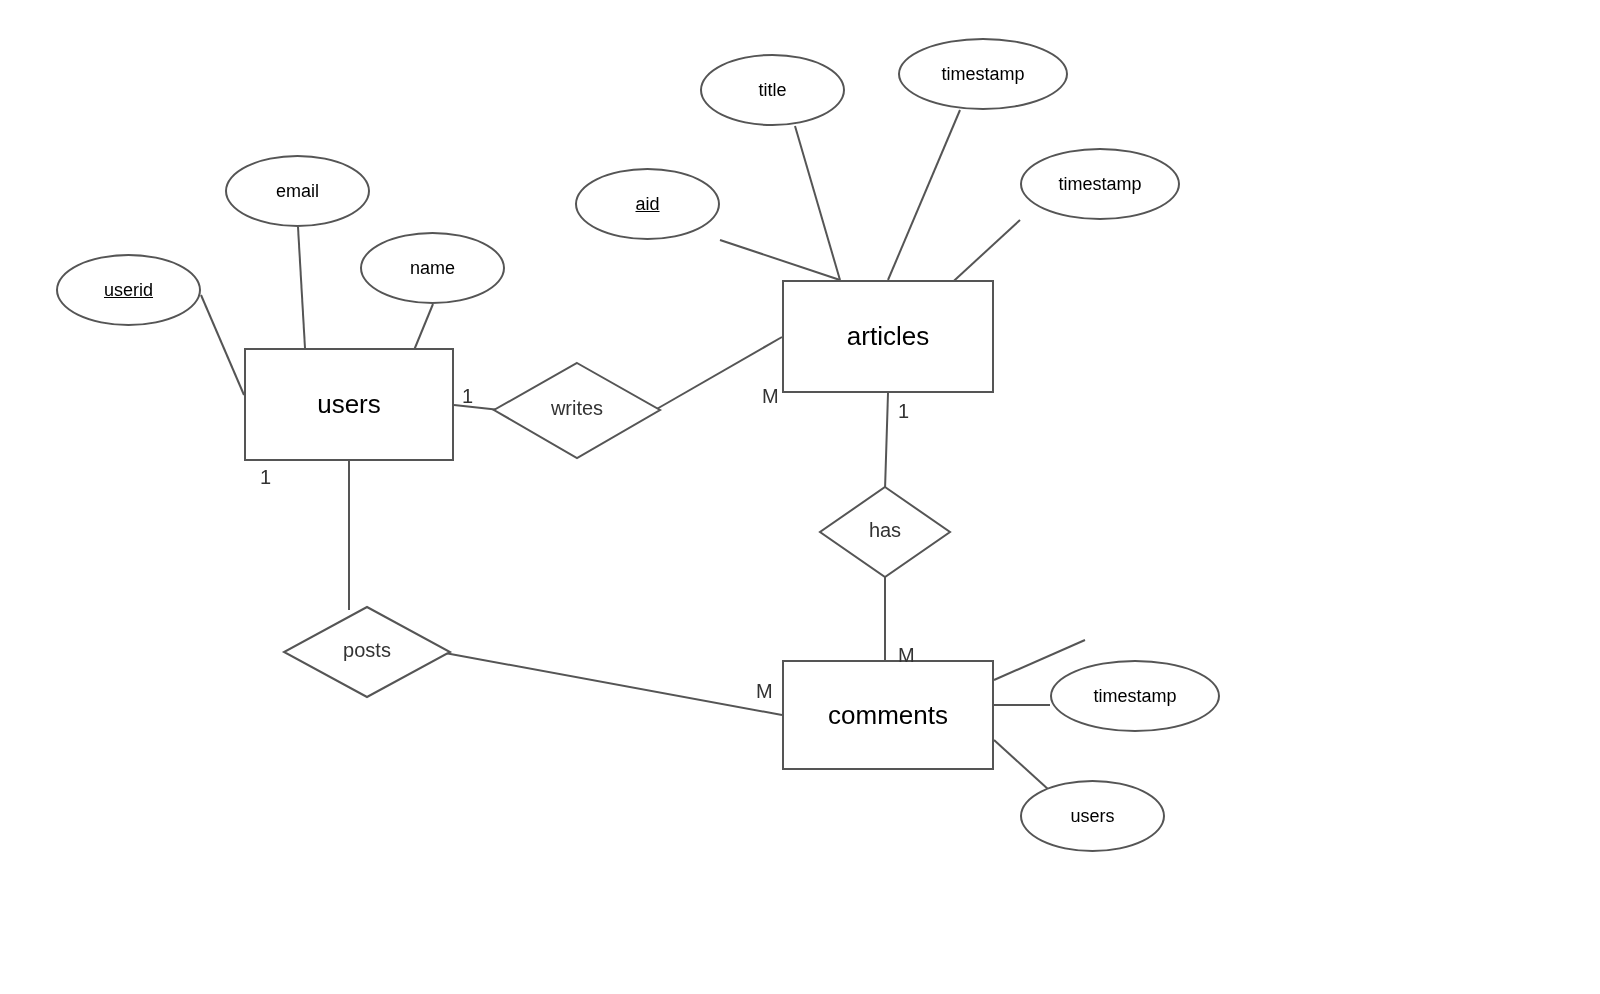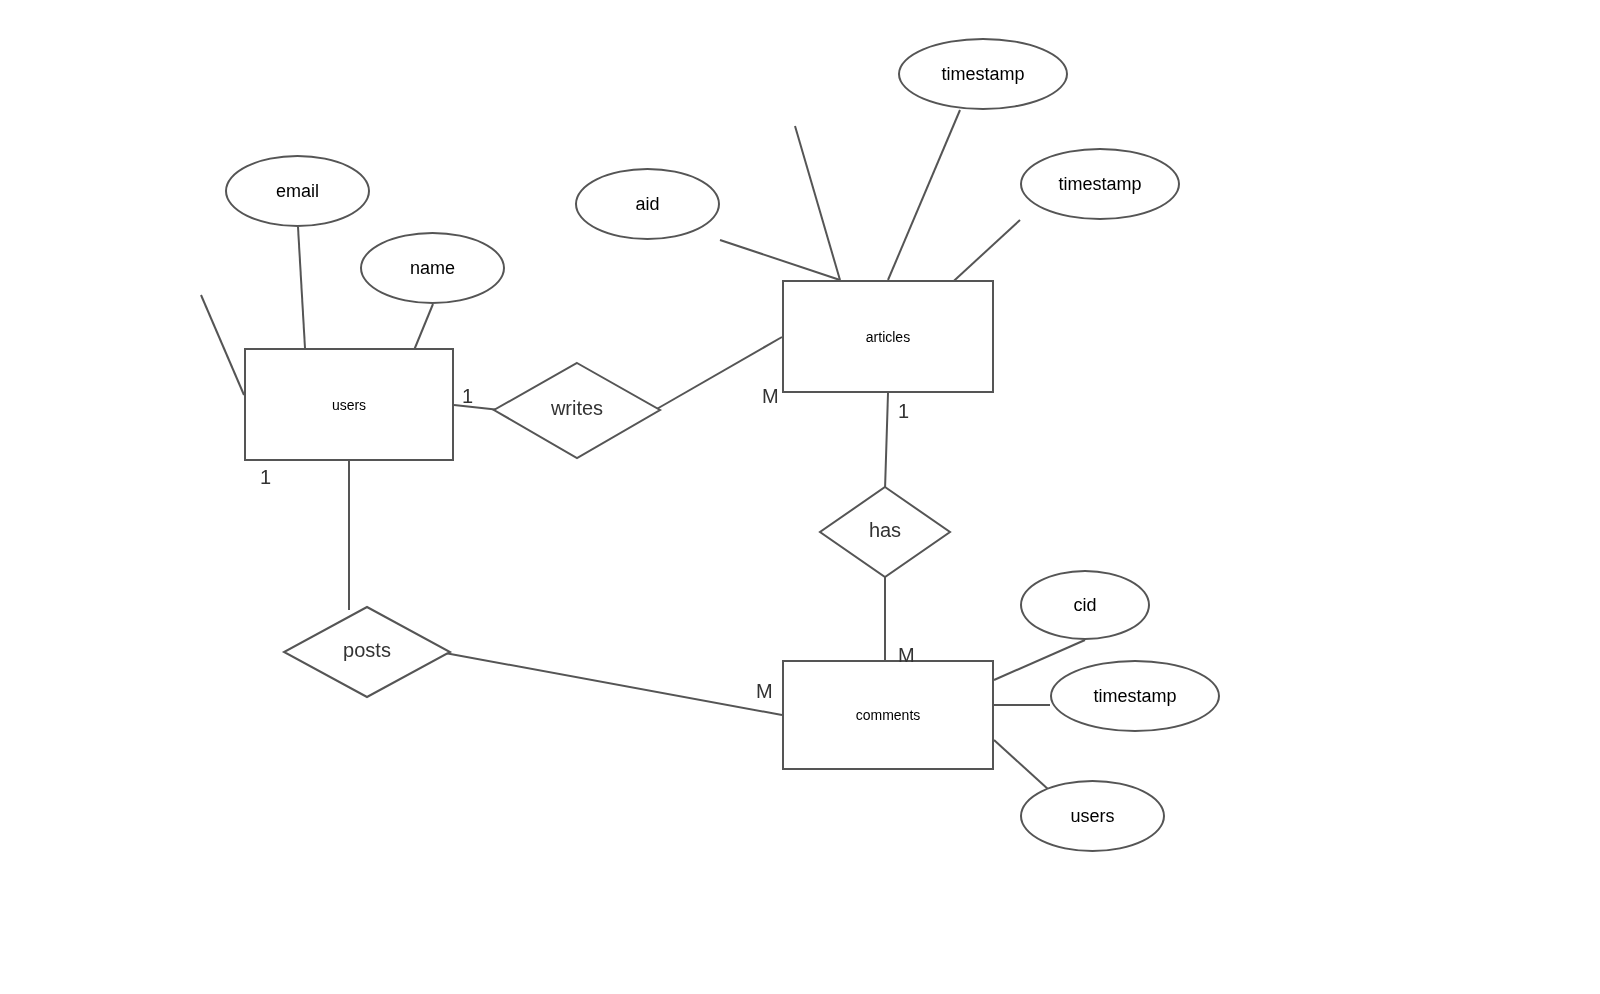--- a/index.html
+++ b/index.html
@@ -23,34 +23,35 @@
       width: 1600px;
       height: 994px;
     }
     .entity {
       position: absolute;
       border: 2px solid #555;
       background: #fff;
       display: flex;
       align-items: center;
       justify-content: center;
-      font-size: 14px;
+      font-size: 26px;
       font-weight: normal;
     }
     .attribute {
       position: absolute;
       border: 2px solid #555;
       border-radius: 50%;
       background: #fff;
       display: flex;
       align-items: center;
       justify-content: center;
       font-size: 18px;
     }
     .attribute.pk span {
+      text-decoration: underline;
     }
     .cardinality {
       position: absolute;
       font-size: 20px;
       font-weight: normal;
       color: #333;
     }
   </style>
 </head>
 <body>
@@ -96,45 +97,48 @@
   </div>
 
   <div class="entity" style="left:782px; top:280px; width:212px; height:113px;">
     <span>articles</span>
   </div>
 
   <div class="entity" style="left:782px; top:660px; width:212px; height:110px;">
     <span>comments</span>
   </div>
 
+  <div class="attribute pk" style="left:56px; top:254px; width:145px; height:72px;">
+    <span>userid</span>
+  </div>
 
   <div class="attribute" style="left:225px; top:155px; width:145px; height:72px;">
     <span>email</span>
   </div>
 
   <div class="attribute" style="left:360px; top:232px; width:145px; height:72px;">
     <span>name</span>
   </div>
 
   <div class="attribute pk" style="left:575px; top:168px; width:145px; height:72px;">
     <span>aid</span>
   </div>
 
+  <div class="attribute" style="left:700px; top:54px; width:145px; height:72px;">
+    <span>title</span>
+  </div>
 
   <div class="attribute" style="left:898px; top:38px; width:170px; height:72px;">
     <span>timestamp</span>
   </div>
 
   <div class="attribute" style="left:1020px; top:148px; width:160px; height:72px;">
     <span>timestamp</span>
   </div>
 
-  <div class="attribute pk" style="left:1020px; top:570px; width:130px; height:70px;">
-    <span>cid</span>
-  </div>
 
   <div class="attribute" style="left:1050px; top:660px; width:170px; height:72px;">
     <span>timestamp</span>
   </div>
 
   <div class="attribute" style="left:1020px; top:780px; width:145px; height:72px;">
     <span>users</span>
   </div>
 
   <svg style="position:absolute; left:490px; top:358px; width:175px; height:105px; overflow:visible;">

